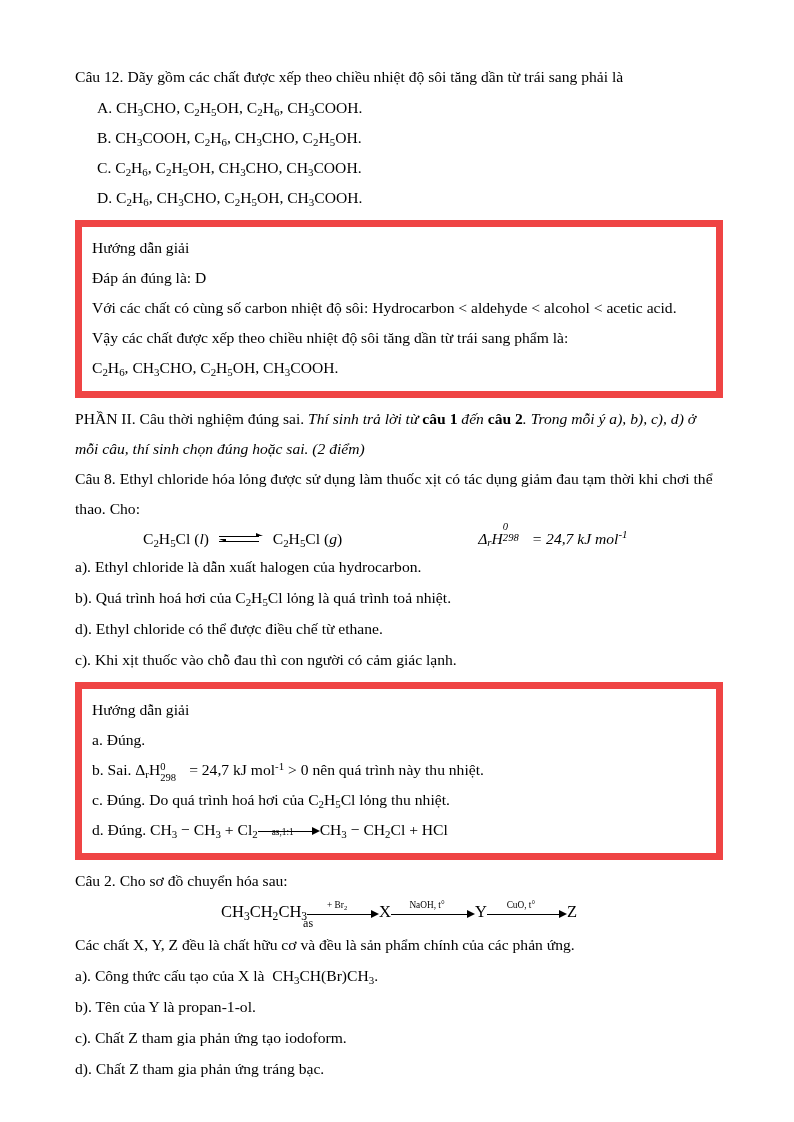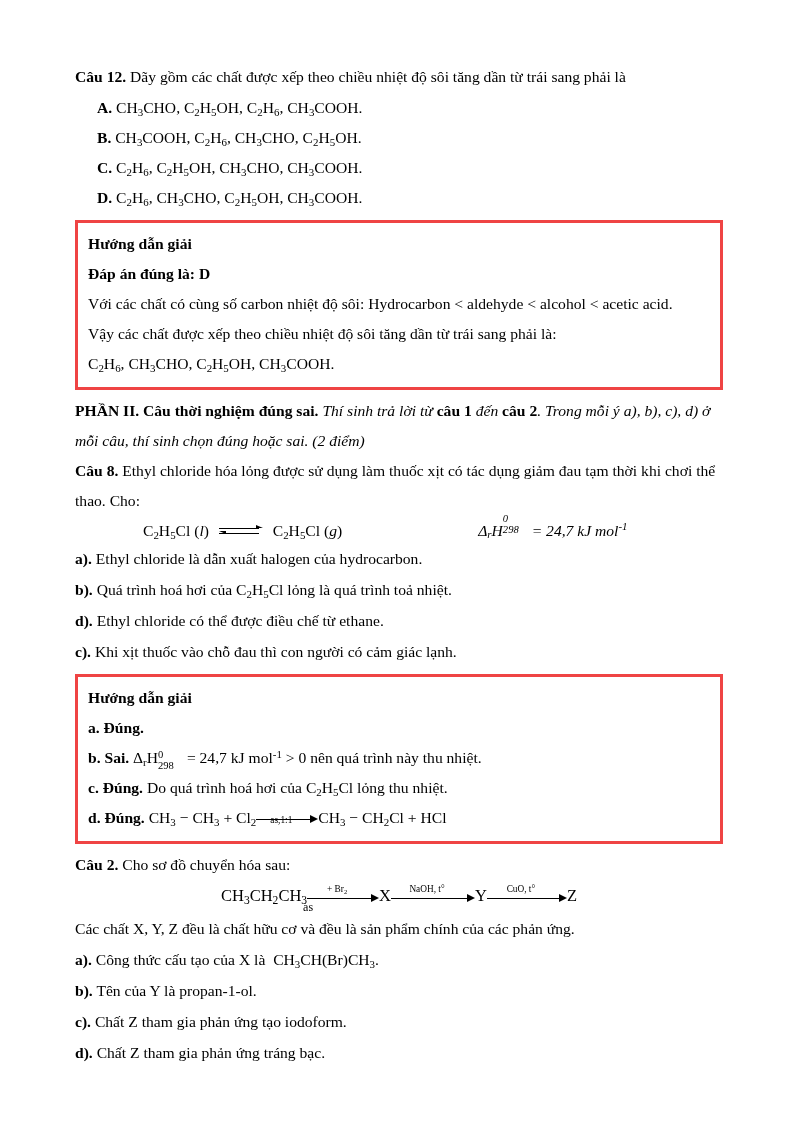--- a/index.html
+++ b/index.html
@@ -30,21 +30,21 @@
   }
   .line {
     font-size: 15.6px;
     line-height: 30px;
     white-space: nowrap;
   }
   .para {
     font-size: 15.6px;
     line-height: 30px;
   }
-  b, .b { font-weight: bold; }
+  b, .b { font-weight: normal; }
   .i { font-style: italic; }
   .bi { font-weight: bold; }
 
   sub {
     font-size: 0.70em;
     vertical-align: -0.25em;
     line-height: 0;
   }
   sup {
     font-size: 0.70em;
@@ -52,21 +52,21 @@
     line-height: 0;
   }
 
   .q-stem { margin-bottom: 1px; }
   .opt {
     padding-left: 22px;
   }
 
   
   .box {
-    border: 3px solid #ef4444;
+    border: 7px solid #ef4444;
     box-sizing: border-box;
     padding: 6px 10px 8px 10px;
     margin-top: 7px;
     margin-bottom: 6px;
   }
   .box .line, .box .para { line-height: 30px; }
 
   .section-head { margin-top: 4px; }
 
   .eqrow {
@@ -216,21 +216,21 @@
   </div>
 
   <div class="box">
     <div class="line">
       <b>Hướng dẫn giải</b>
     </div>
     <div class="line">
       <b>Đáp án đúng là: D</b>
     </div>
     <div class="line">Với các chất có cùng số carbon nhiệt độ sôi: Hydrocarbon &lt; aldehyde &lt; alcohol &lt; acetic acid.</div>
-    <div class="line">Vậy các chất được xếp theo chiều nhiệt độ sôi tăng dần từ trái sang phải là:</div>
+    <div class="line">Vậy các chất được xếp theo chiều nhiệt độ sôi tăng dần từ trái sang phẩm là:</div>
     <div class="line">
       C<sub>2</sub>H<sub>6</sub>, CH<sub>3</sub>CHO, C<sub>2</sub>H<sub>5</sub>OH, CH<sub>3</sub>COOH.
     </div>
   </div>
 
   <div class="para section-head">
     <b>PHẦN II. Câu thời nghiệm đúng sai.</b>
     <span class="i">Thí sinh trả lời từ </span><span class="bi">câu 1</span><span class="i"> đến </span><span class="bi">câu 2</span><span class="i">. Trong mỗi ý a), b), c), d) ở mỗi câu, thí sinh chọn đúng hoặc sai. (2 điểm)</span>
   </div>
 

